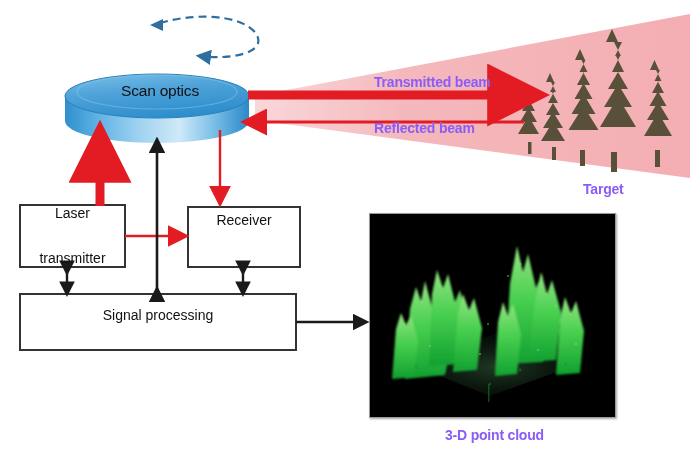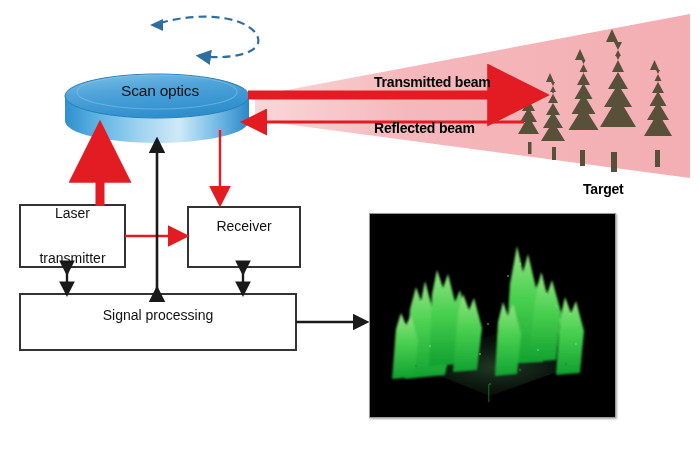--- a/index.html
+++ b/index.html
@@ -10,21 +10,21 @@
     overflow:hidden;
     position:relative;
   }
   #stage{position:absolute;left:0;top:0;width:700px;height:453px;}
   svg#diagram{position:absolute;left:0;top:0;width:700px;height:453px;}
 
   .lbl{
     position:absolute;
     font-family:"Liberation Sans", sans-serif;
     font-weight:bold;
-    color:#000000;
+    color:#8b5cf6;
     white-space:nowrap;
     letter-spacing:-0.2px;
   }
   .box-label{
     position:absolute;
     display:flex;align-items:center;justify-content:center;
     text-align:center;
     font-family:"Liberation Sans", sans-serif;
     font-size:14px;
     font-weight:normal;
@@ -250,23 +250,24 @@
   </div>
 
   <div class="lbl" id="lbl-scan-optics">Scan optics</div>
 
   <div class="lbl" id="lbl-transmitted">Transmitted beam</div>
 
   <div class="lbl" id="lbl-reflected">Reflected beam</div>
 
   <div class="lbl" id="lbl-target">Target</div>
 
+  <div class="lbl" id="lbl-pointcloud">3-D point cloud</div>
 
   <div class="box-label" style="left:20px;top:205px;width:105px;height:62px;flex-direction:column;justify-content:space-between;">
     <span>Laser</span>
     <span>transmitter</span>
   </div>
 
-  <div class="box-label" style="left:188px;top:197px;width:112px;height:60px;">Receiver</div>
+  <div class="box-label" style="left:188px;top:191px;width:112px;height:60px;">Receiver</div>
 
   <div class="box-label" style="left:20px;top:294px;width:276px;height:44px;">Signal processing</div>
 
 </div>
 
 </body></html>

